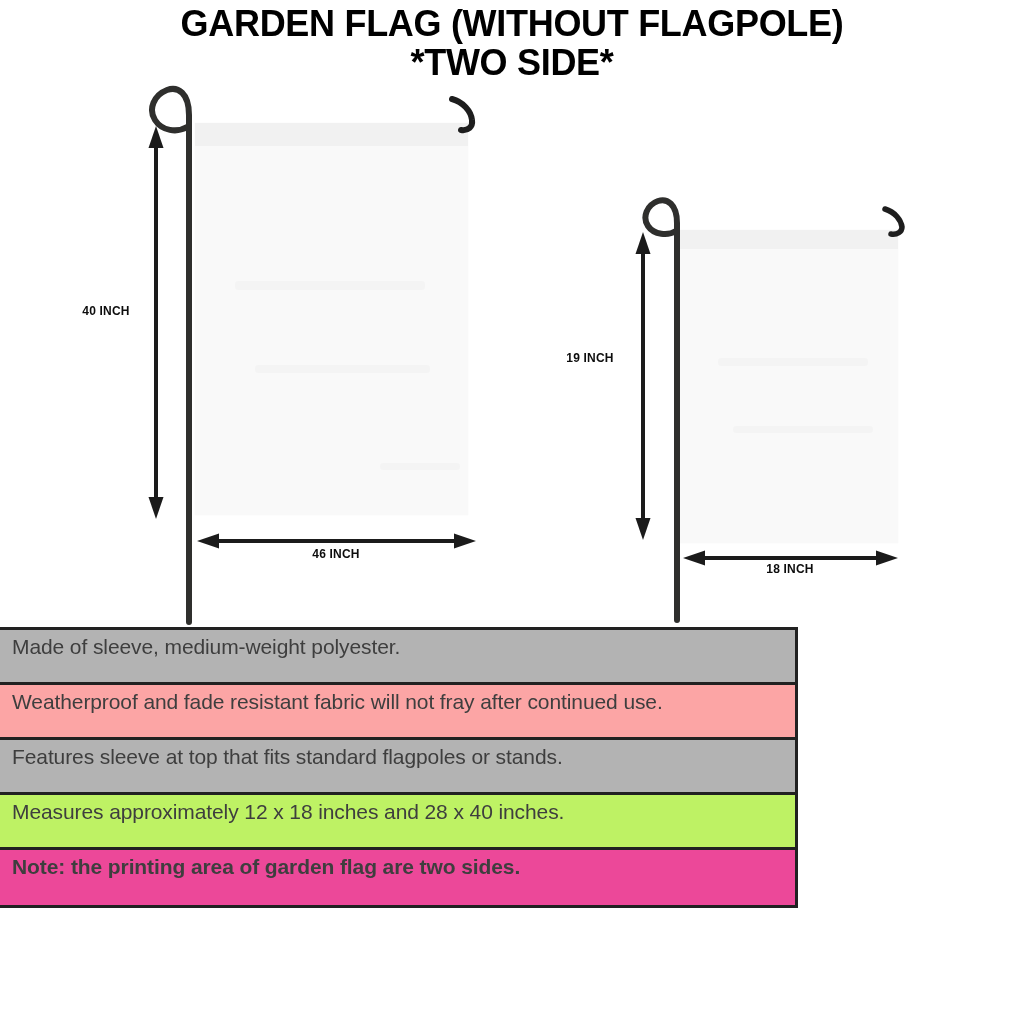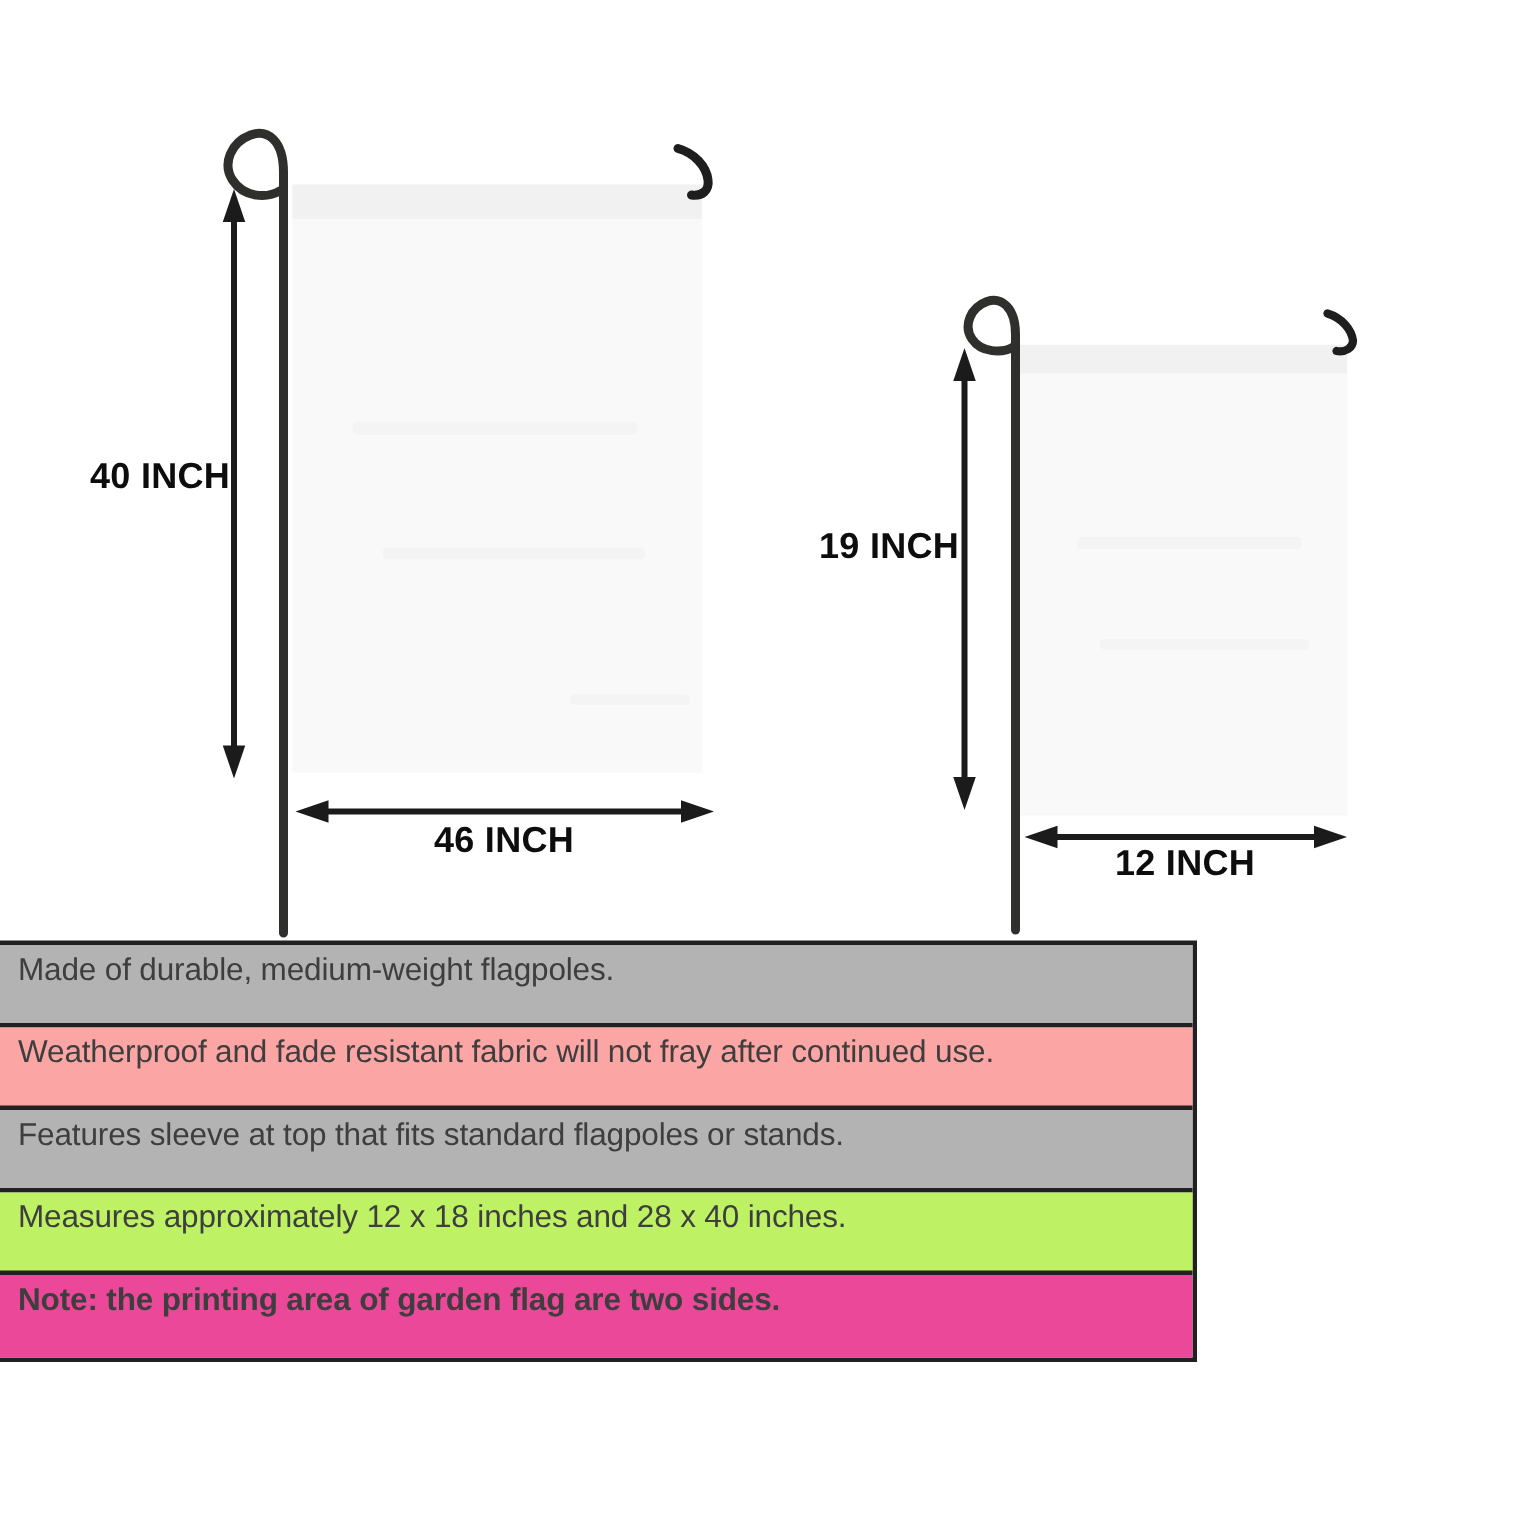--- a/index.html
+++ b/index.html
@@ -36,21 +36,21 @@
   
   svg.overlay{position:absolute;left:0;top:0;width:1024px;height:1024px;}
   .pole{stroke:#2f2f2d;stroke-width:6;fill:none;stroke-linecap:round;}
   .hook{stroke:#1e1e1e;stroke-width:6;fill:none;stroke-linecap:round;}
   .measure-line{stroke:#1b1b1b;stroke-width:4;}
   .measure-head{fill:#1b1b1b;stroke:none;}
 
   
   .dim-label{
     position:absolute;color:#0d0d0d;
-    font-size:24px;font-weight:700;letter-spacing:0.2px;
+    font-size:12px;font-weight:700;letter-spacing:0.2px;
     text-align:center;white-space:nowrap;
   }
   .lbl-40{left:60px;top:304px;width:92px;}
   .lbl-28{left:271px;top:547px;width:130px;}
   .lbl-18{left:546px;top:351px;width:88px;}
   .lbl-12{left:725px;top:562px;width:130px;}
 
   
   .features{
     position:absolute;left:-3px;top:627px;width:801px;
@@ -65,20 +65,24 @@
     font-size:21px;color:#3e3e3e;
     letter-spacing:-0.1px;
   }
   .feature-row:last-child{border-bottom:none;}
 </style>
 </head>
 <body>
 
 <div class="canvas">
 
+  <div class="title">
+    <span class="t-line">GARDEN FLAG (WITHOUT FLAGPOLE)</span>
+    <span class="t-line">*TWO SIDE*</span>
+  </div>
 
   <div class="flag flag-large">
     <div class="sleeve"></div>
     <div class="fold" style="left:40px;top:158px;width:190px;height:9px;"></div>
     <div class="fold" style="left:60px;top:242px;width:175px;height:8px;"></div>
     <div class="fold" style="left:185px;top:340px;width:80px;height:7px;"></div>
   </div>
 
   <div class="flag flag-small">
     <div class="sleeve"></div>
@@ -117,23 +121,23 @@
     <g>
       <line class="measure-line" x1="701" y1="558" x2="880" y2="558"></line>
       <polygon class="measure-head" points="683,558 705,550.5 705,565.5"></polygon>
       <polygon class="measure-head" points="898,558 876,550.5 876,565.5"></polygon>
     </g>
   </svg>
 
   <div class="dim-label lbl-40">40 INCH</div>
   <div class="dim-label lbl-28">46 INCH</div>
   <div class="dim-label lbl-18">19 INCH</div>
-  <div class="dim-label lbl-12">12 INCH</div>
+  <div class="dim-label lbl-12">18 INCH</div>
 
   <div class="features">
-    <div class="feature-row" style="background: rgb(179, 179, 179);">Made of durable, medium-weight flagpoles.</div>
+    <div class="feature-row" style="background: rgb(179, 179, 179);">Made of sleeve, medium-weight polyester.</div>
     <div class="feature-row" style="background: #fca5a5;">Weatherproof and fade resistant fabric will not fray after continued use.</div>
     <div class="feature-row" style="background: rgb(179, 179, 179);">Features sleeve at top that fits standard flagpoles or stands.</div>
     <div class="feature-row" style="background: #bef264;">Measures approximately 12 x 18 inches and 28 x 40 inches.</div>
     <div class="feature-row" style="background: #ec4899; font-weight: bold;">Note: the printing area of garden flag are two sides.</div>
   </div>
 
 </div>
 
 </body></html>

